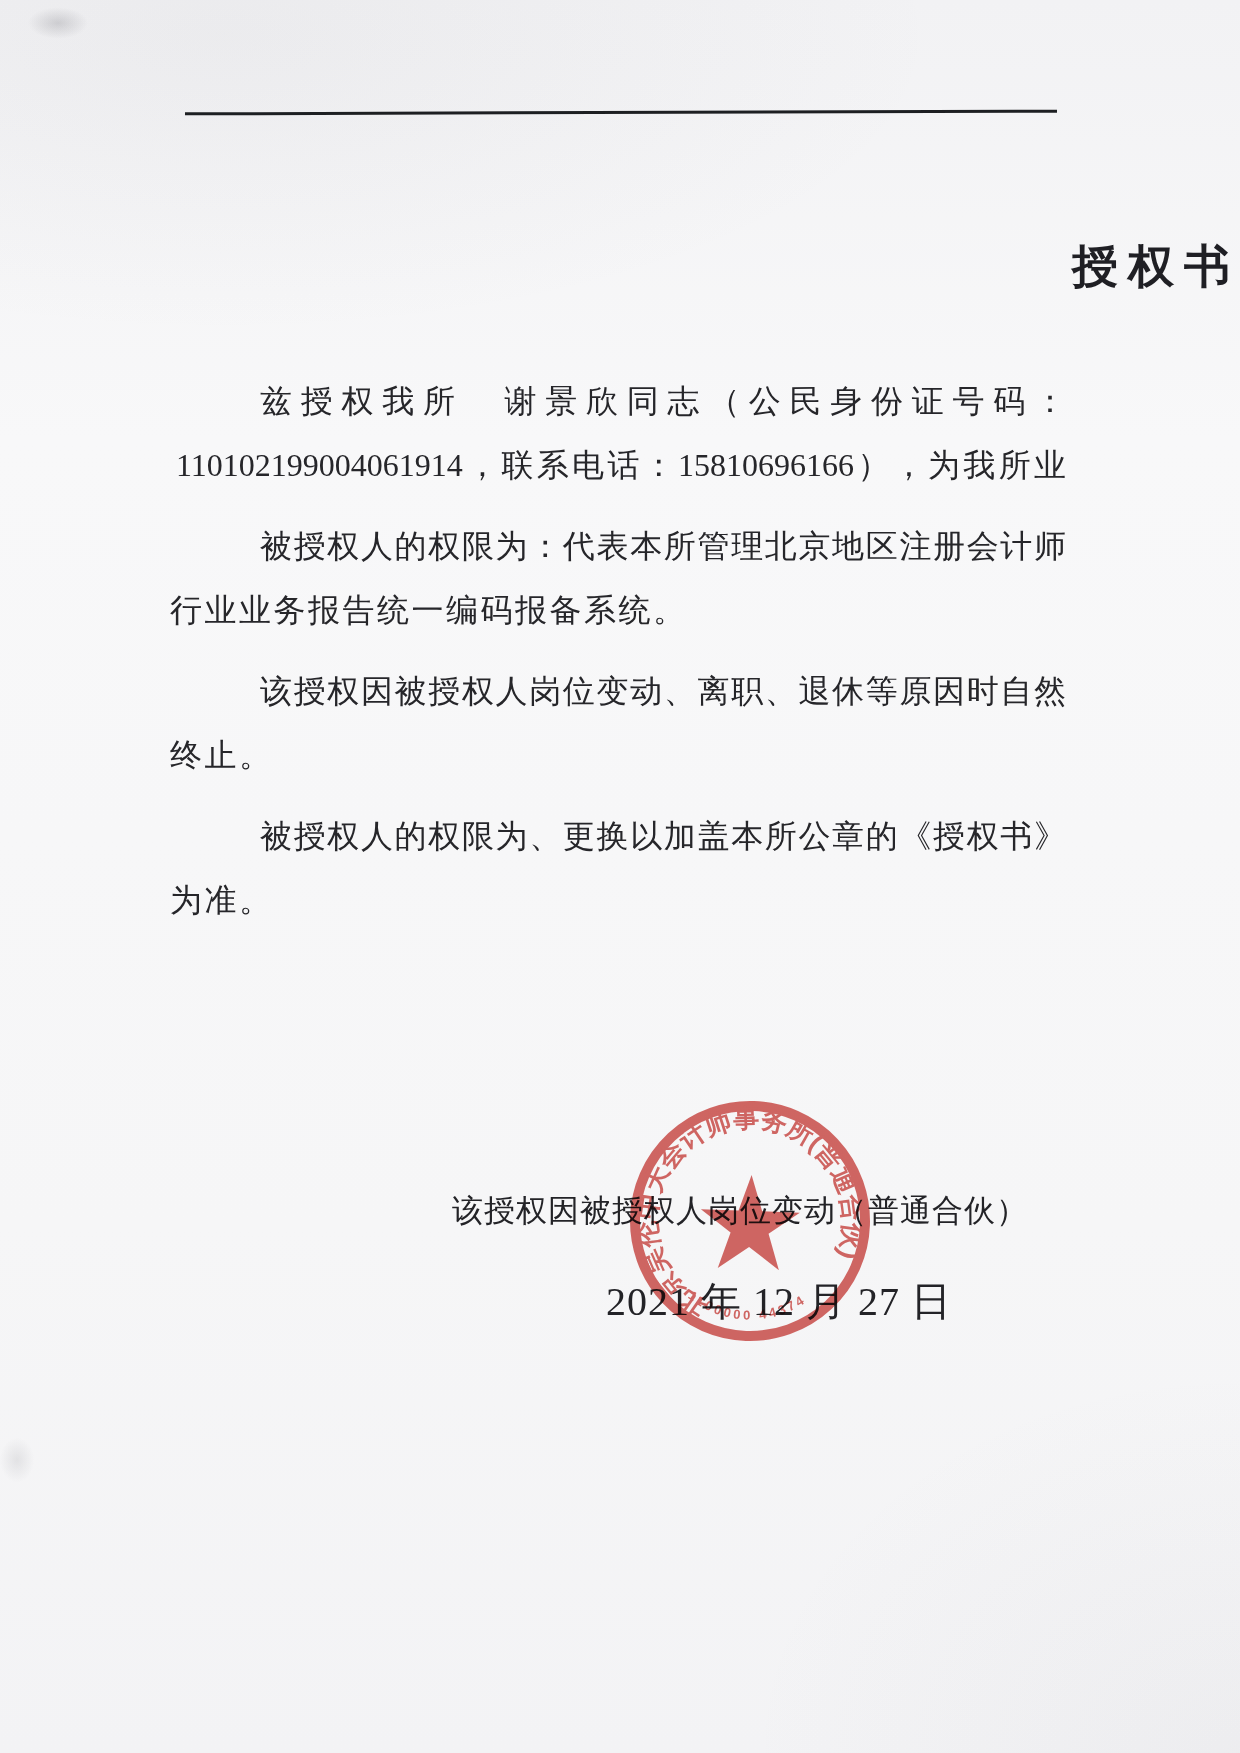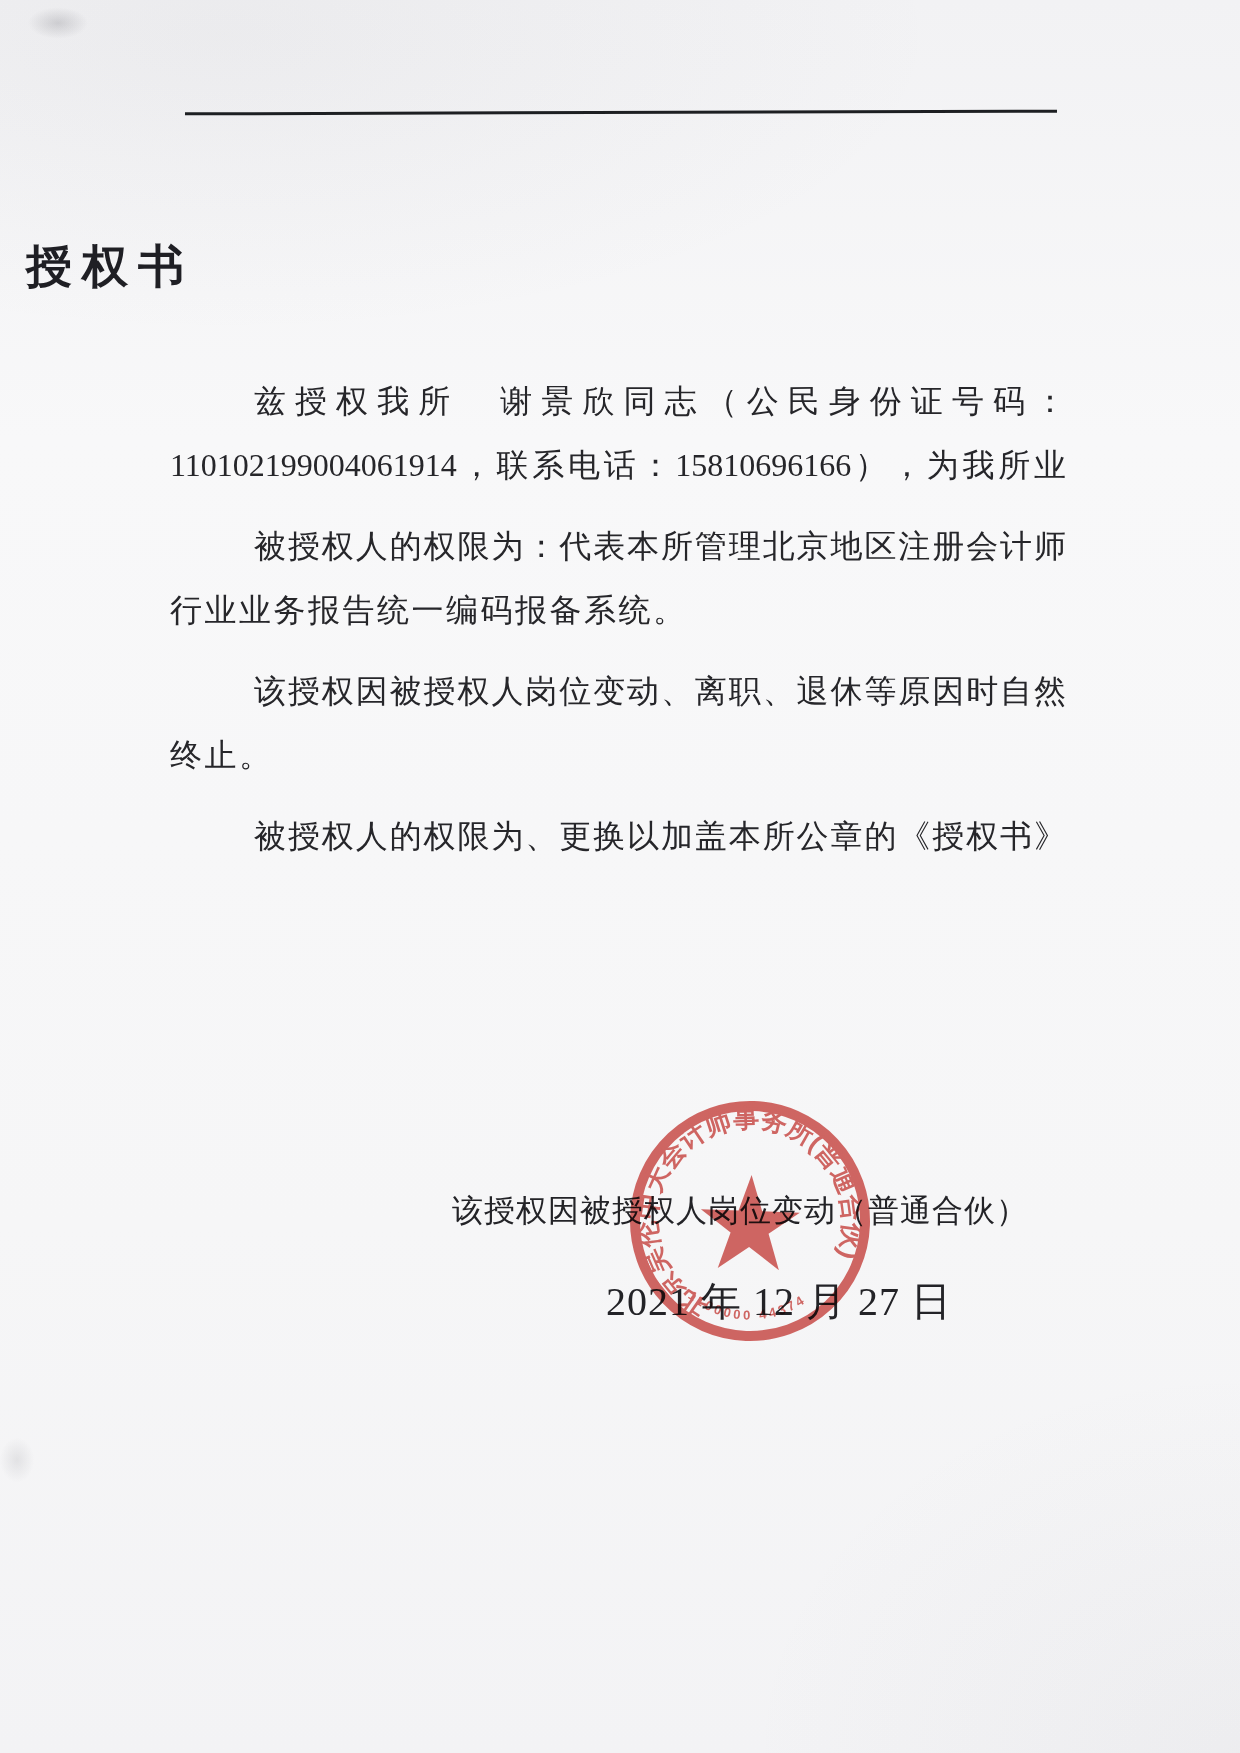--- a/index.html
+++ b/index.html
@@ -19,37 +19,38 @@
   .artifact.a1{left:18px;top:2px;width:80px;height:42px;
     background:radial-gradient(closest-side,rgba(60,60,70,0.18),rgba(0,0,0,0) 75%);}
   .artifact.a2{left:-6px;top:1430px;width:46px;height:60px;
     background:radial-gradient(closest-side,rgba(60,60,70,0.10),rgba(0,0,0,0) 75%);}
   .rule{
     position:absolute;left:185px;top:111px;width:872px;height:3px;
     background:#1d1f22;transform:rotate(-0.18deg);
   }
   .title{
     position:absolute;left:0;top:205px;width:1240px;
-    text-align:left;font-size:46px;font-weight:700;letter-spacing:10px;
+    text-align:right;font-size:46px;font-weight:700;letter-spacing:10px;
     text-indent:26px;color:#1f1f24;
   }
   .body-text{
     position:absolute;left:170px;top:369px;width:896px;
     font-size:32px;color:#26262a;
   }
   .para{margin:0 0 17px 0;}
   .line{
     display:block;height:64px;line-height:64px;
     letter-spacing:2.5px;white-space:nowrap;
   }
   .line.fill{
     white-space:normal;
     text-align:justify;
     text-align-last:justify;
     letter-spacing:0;
+    margin-left:6px;
   }
   .line.indent{text-indent:84px;}
   .signature{
     position:absolute;left:452px;top:1190px;
     font-size:31px;letter-spacing:1px;color:#232327;z-index:1;white-space:nowrap;
   }
   .date{
     position:absolute;left:606px;top:1274px;
     font-size:40px;letter-spacing:1px;color:#232327;z-index:1;white-space:nowrap;
   }
@@ -82,20 +83,21 @@
     <div class="para">
       <span class="line fill indent">被授权人的权限为：代表本所管理北京地区注册会计师</span>
       <span class="line">行业业务报告统一编码报备系统。</span>
     </div>
     <div class="para">
       <span class="line fill indent">该授权因被授权人岗位变动、离职、退休等原因时自然</span>
       <span class="line">终止。</span>
     </div>
     <div class="para">
       <span class="line fill indent">被授权人的权限为、更换以加盖本所公章的《授权书》</span>
+      <span class="line">为准。</span>
     </div>
   </div>
 
   <div class="signature">该授权因被授权人岗位变动（普通合伙）</div>
 
   <div class="date">2021 年 12 月 27 日</div>
 
   <svg class="stamp" viewBox="-131 -131 262 262" xmlns="http://www.w3.org/2000/svg">
     <g fill="#cf4a46" stroke="none" opacity="0.92">
       <circle cx="0" cy="0" r="115" fill="none" stroke="#cf4a46" stroke-width="10"></circle>

